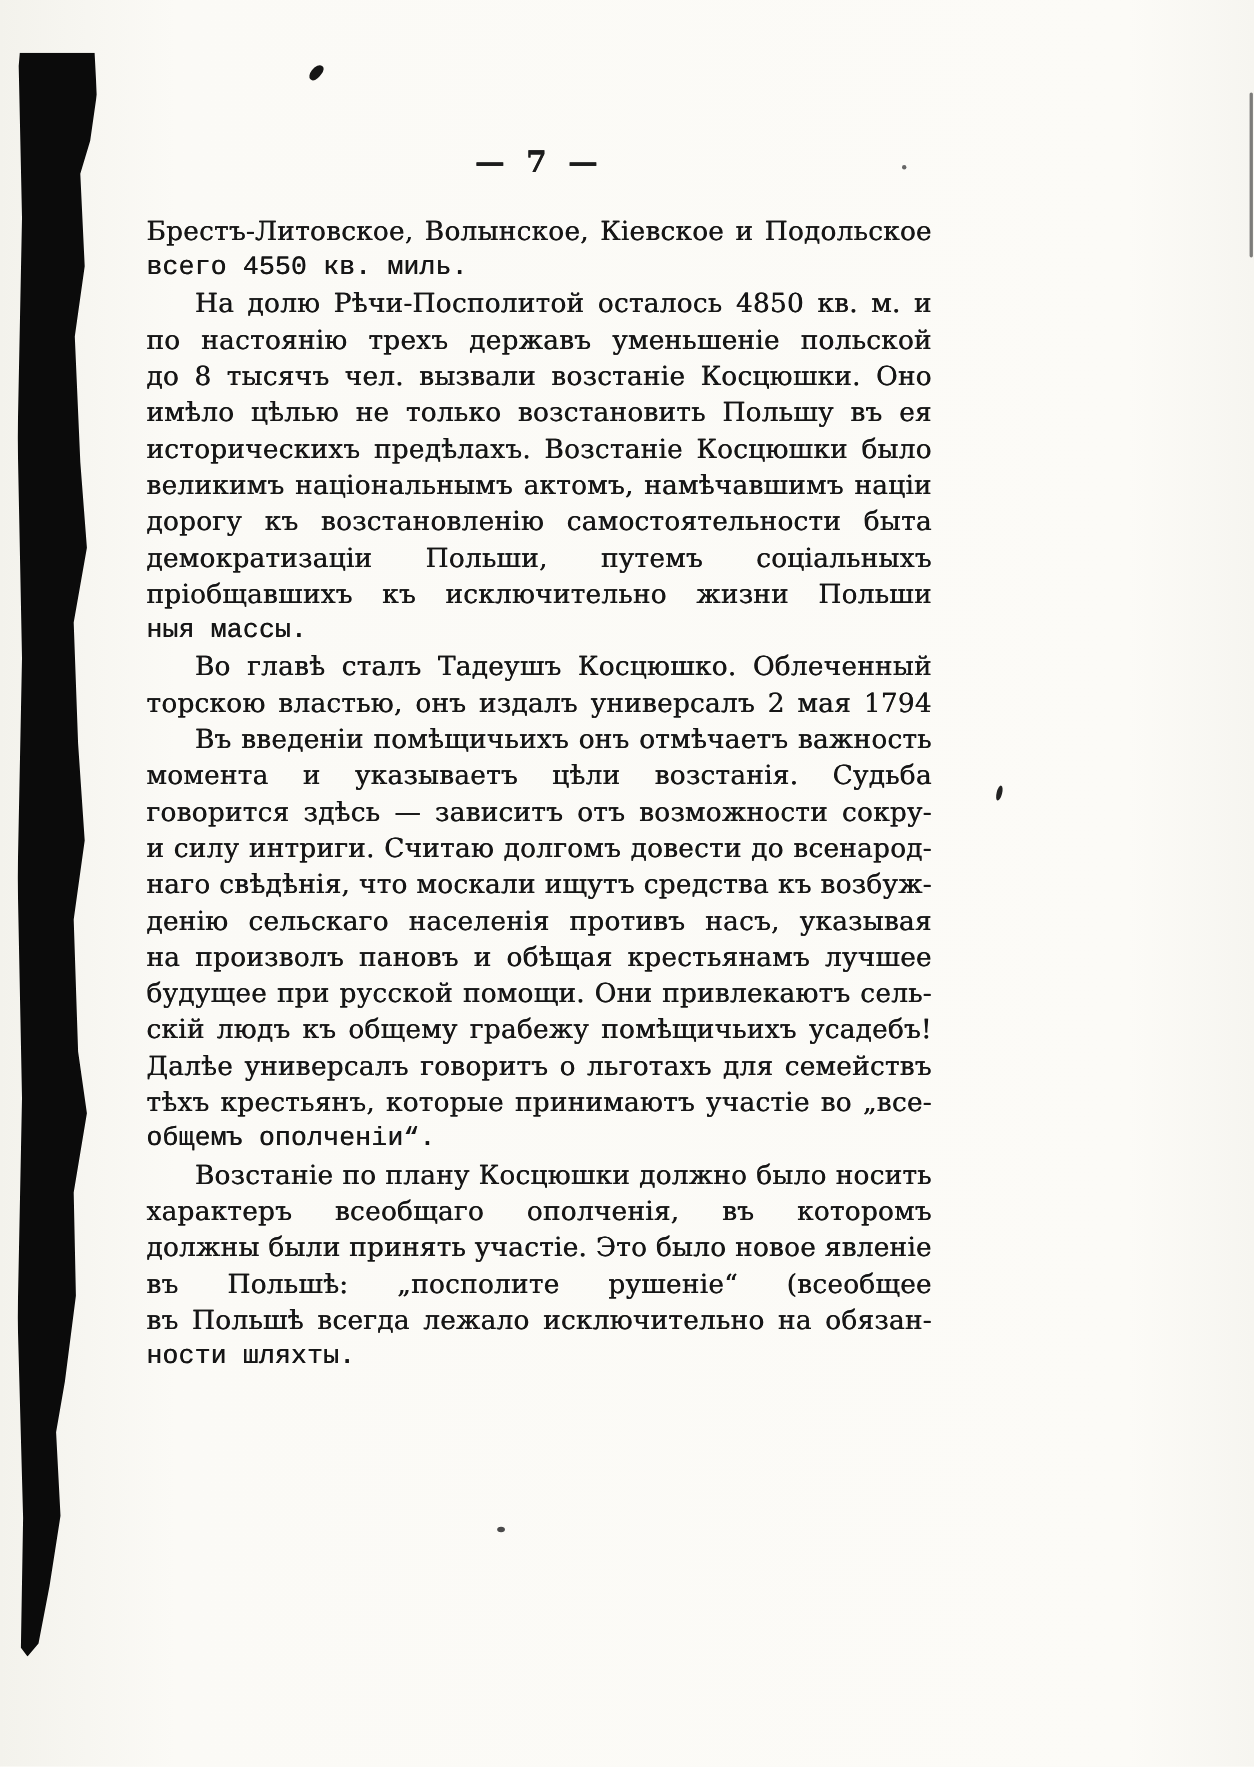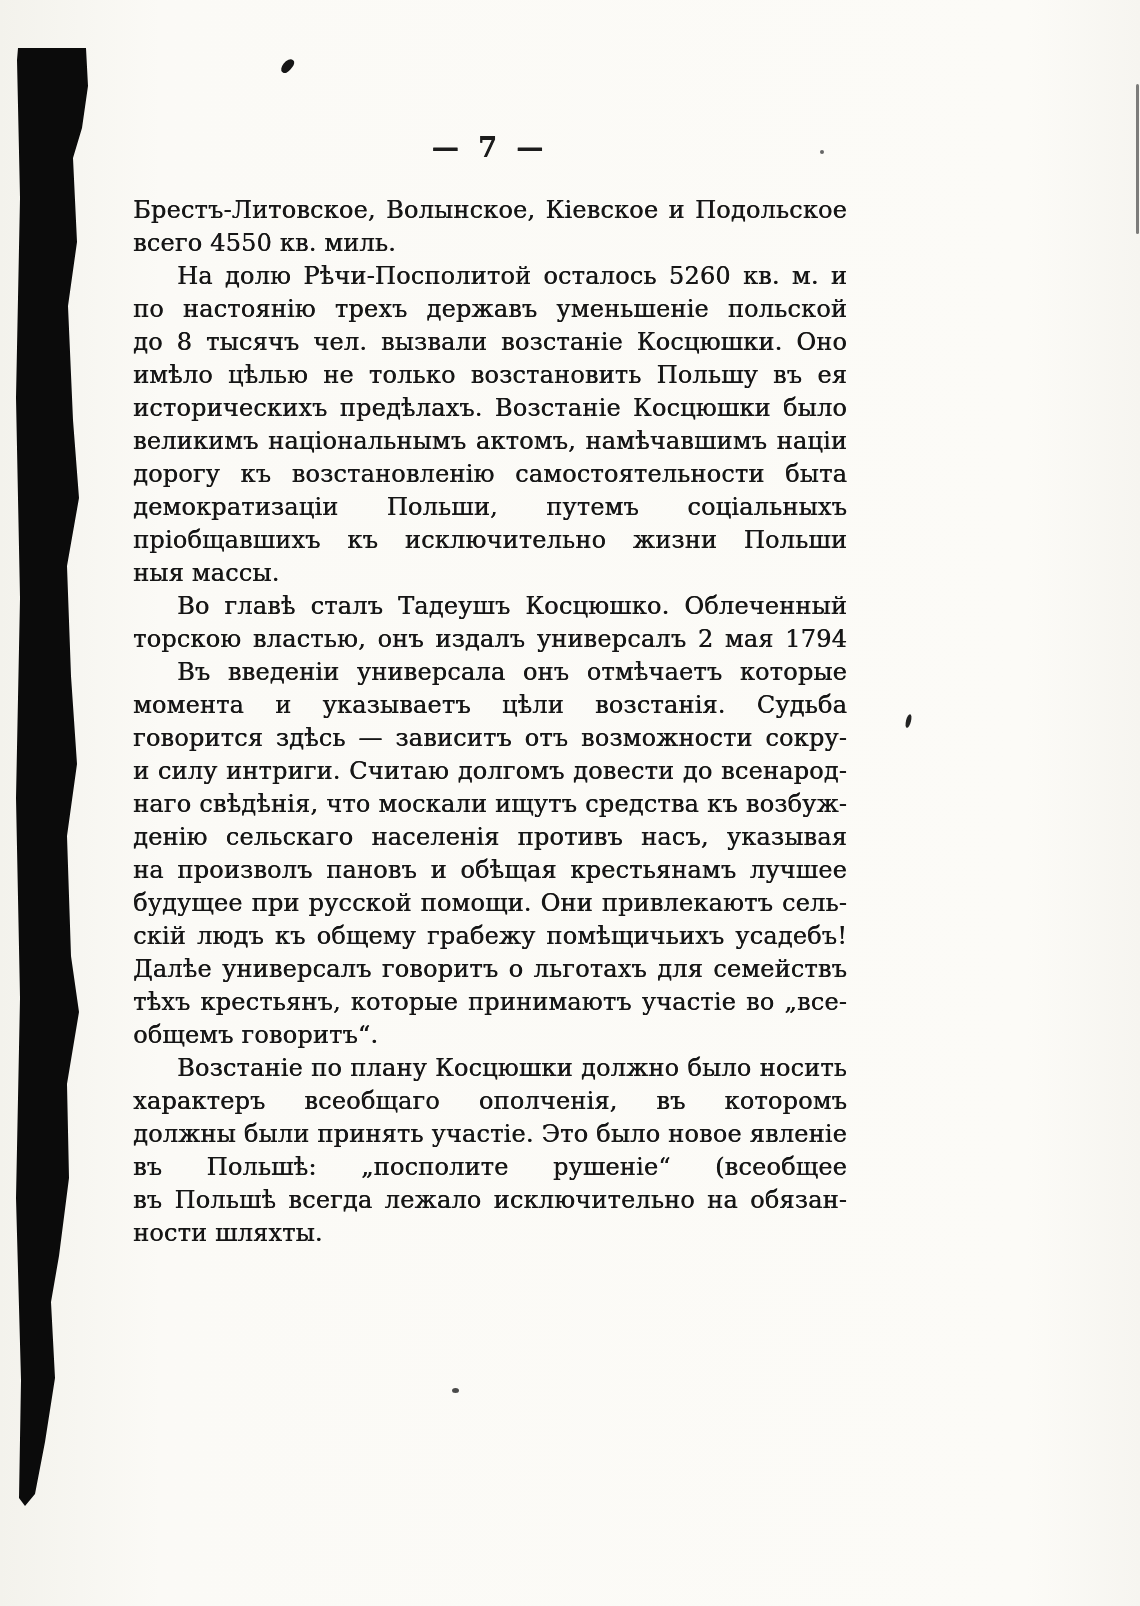--- a/index.html
+++ b/index.html
@@ -59,21 +59,21 @@
   }
   .para { margin: 0; padding: 0; }
   .line {
     display: block;
     text-align: justify;
     text-align-last: justify;
     height: 33px;
     overflow: hidden;
     white-space: normal;
   }
-  .line.last { text-align-last: left; }
+  .line.last { text-align-last: left; font-family: Liberation Mono, monospace; }
   .line.indent { text-indent: 44px; }
 </style>
 </head>
 <body>
 
 <div class="page">
 
   <div class="scan-bar"></div>
   <div class="edge-line"></div>
   <div class="speck s1"></div>
@@ -84,53 +84,53 @@
   <div class="page-number">— 7 —</div>
 
   <main class="text-block">
 
     <p class="para">
       <span class="line">Брестъ-Литовское, Волынское, Кіевское и Подольское—</span>
       <span class="line last">всего 4550 кв. миль.</span>
     </p>
 
     <p class="para">
-      <span class="line indent">На долю Рѣчи-Посполитой осталось 5260 кв. м. и</span>
+      <span class="line indent">На долю Рѣчи-Посполитой осталось 4850 кв. м. и</span>
     </p>
 
     <p class="para">
       <span class="line">по настоянію трехъ державъ уменьшеніе польской арміи</span>
       <span class="line">до 8 тысячъ чел. вызвали возстаніе Косцюшки. Оно</span>
       <span class="line">имѣло цѣлью не только возстановить Польшу въ ея</span>
       <span class="line">историческихъ предѣлахъ. Возстаніе Косцюшки было</span>
       <span class="line">великимъ національнымъ актомъ, намѣчавшимъ націи</span>
       <span class="line">дорогу къ возстановленію самостоятельности быта путемъ</span>
       <span class="line">демократизаціи Польши, путемъ соціальныхъ реформъ,</span>
       <span class="line">пріобщавшихъ къ исключительно жизни Польши народ-</span>
       <span class="line last">ныя массы.</span>
     </p>
 
     <p class="para">
       <span class="line indent">Во главѣ сталъ Тадеушъ Косцюшко. Облеченный дикта-</span>
       <span class="line">торскою властью, онъ издалъ универсалъ 2 мая 1794 г.</span>
     </p>
 
     <p class="para">
-      <span class="line indent">Въ введеніи универсала онъ отмѣчаетъ которые</span>
+      <span class="line indent">Въ введеніи помѣщичьихъ онъ отмѣчаетъ важность</span>
       <span class="line">момента и указываетъ цѣли возстанія. Судьба Польши,</span>
       <span class="line">говорится здѣсь — зависитъ отъ возможности сокру-</span>
       <span class="line">и силу интриги. Считаю долгомъ довести до всенарод-</span>
       <span class="line">наго свѣдѣнія, что москали ищутъ средства къ возбуж-</span>
       <span class="line">денію сельскаго населенія противъ насъ, указывая ему</span>
       <span class="line">на произволъ пановъ и обѣщая крестьянамъ лучшее</span>
       <span class="line">будущее при русской помощи. Они привлекаютъ сель-</span>
       <span class="line">скій людъ къ общему грабежу помѣщичьихъ усадебъ!</span>
       <span class="line">Далѣе универсалъ говоритъ о льготахъ для семействъ</span>
       <span class="line">тѣхъ крестьянъ, которые принимаютъ участіе во „все-</span>
-      <span class="line last">общемъ говоритъ“.</span>
+      <span class="line last">общемъ ополченіи“.</span>
     </p>
 
     <p class="para">
       <span class="line indent">Возстаніе по плану Косцюшки должно было носить</span>
       <span class="line">характеръ всеобщаго ополченія, въ которомъ крестьяне</span>
       <span class="line">должны были принять участіе. Это было новое явленіе</span>
       <span class="line">въ Польшѣ: „посполите рушеніе“ (всеобщее ополченіе)</span>
       <span class="line">въ Польшѣ всегда лежало исключительно на обязан-</span>
       <span class="line last">ности шляхты.</span>
     </p>

